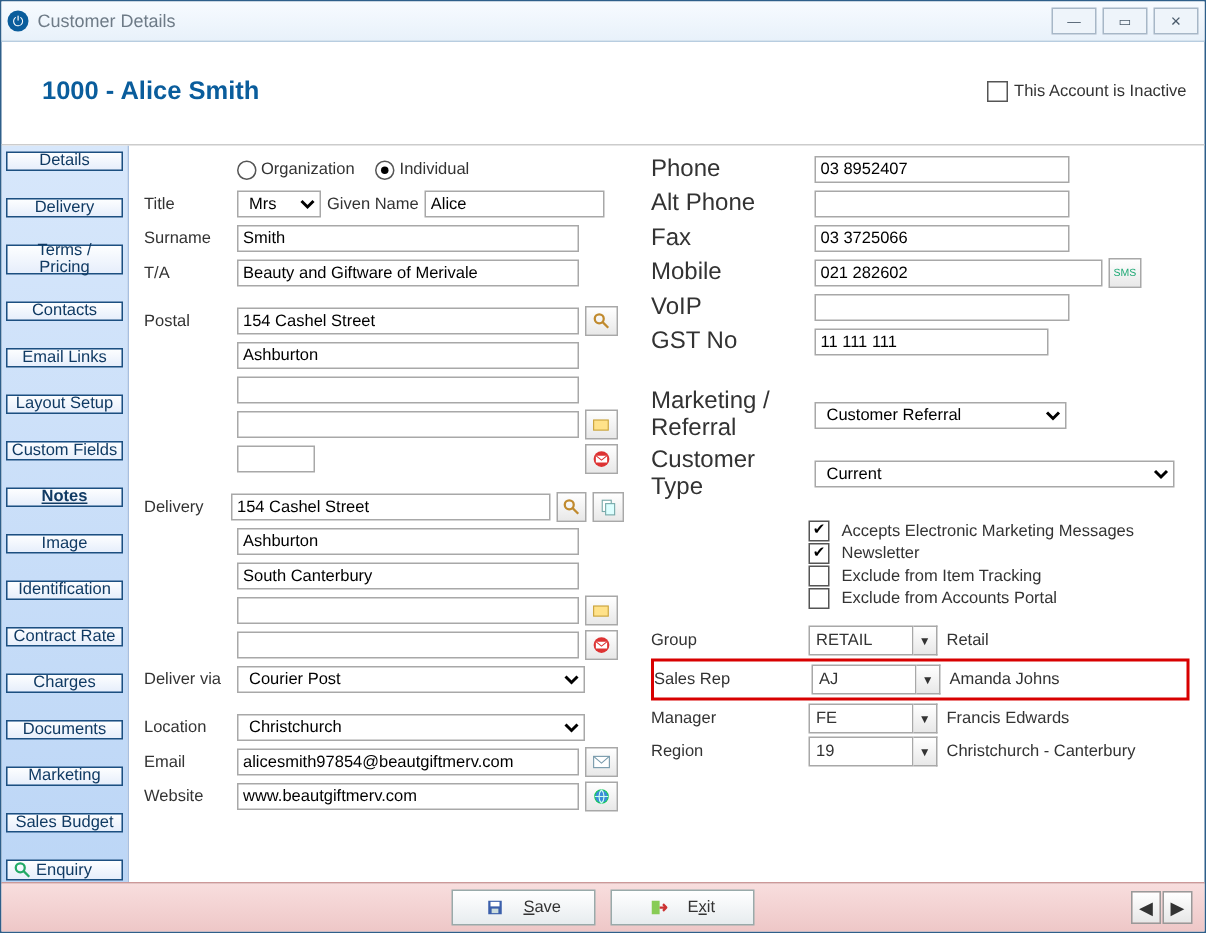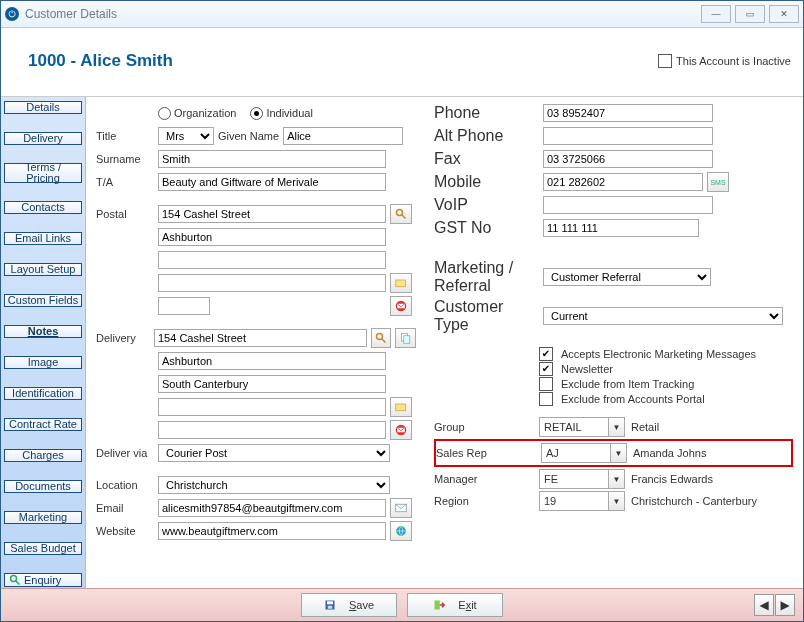--- a/index.html
+++ b/index.html
@@ -257,21 +257,21 @@
           <div class="row">
               <span class="lblR">Alt Phone</span>
               <input class="txt" style="width: 170px;" value="">
             </div>
           <div class="row">
               <span class="lblR">Fax</span>
               <input class="txt" style="width: 170px;" value="03 3725066">
             </div>
           <div class="row">
               <span class="lblR">Mobile</span>
-              <input class="txt" style="width: 160px;" value="021 282602">
+              <input class="txt" style="width: 192px;" value="021 282602">
             <span class="iconbtn">
                 <span style="font-size:7px;color:#2a7">SMS</span>
               </span>
           </div>
           <div class="row">
               <span class="lblR">VoIP</span>
               <input class="txt" style="width: 170px;" value="">
             </div>
           <div class="row">
               <span class="lblR">GST No</span>

